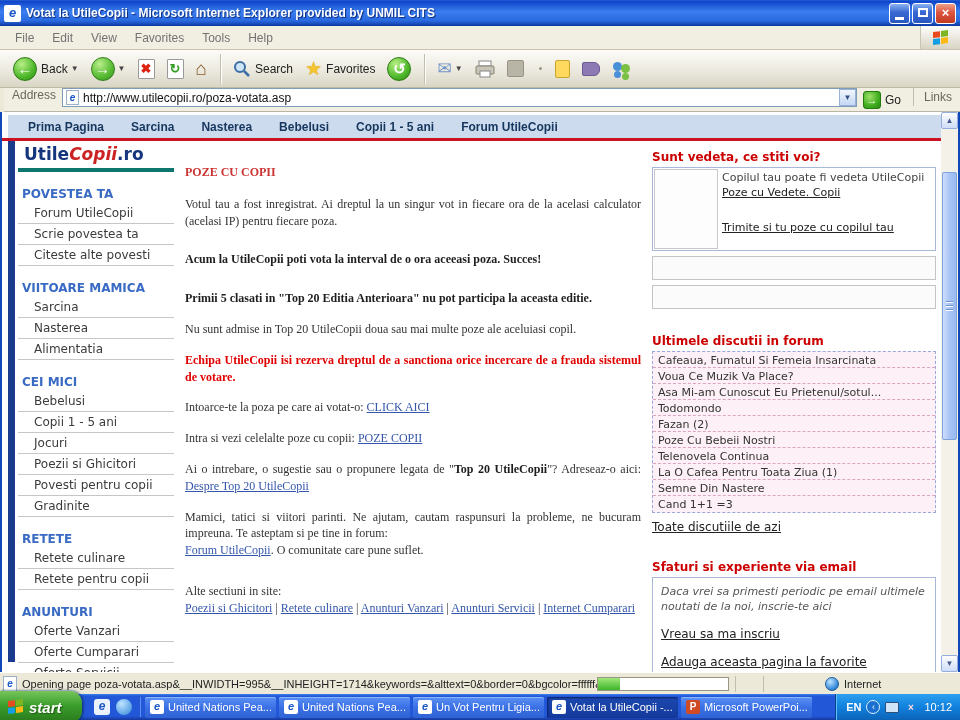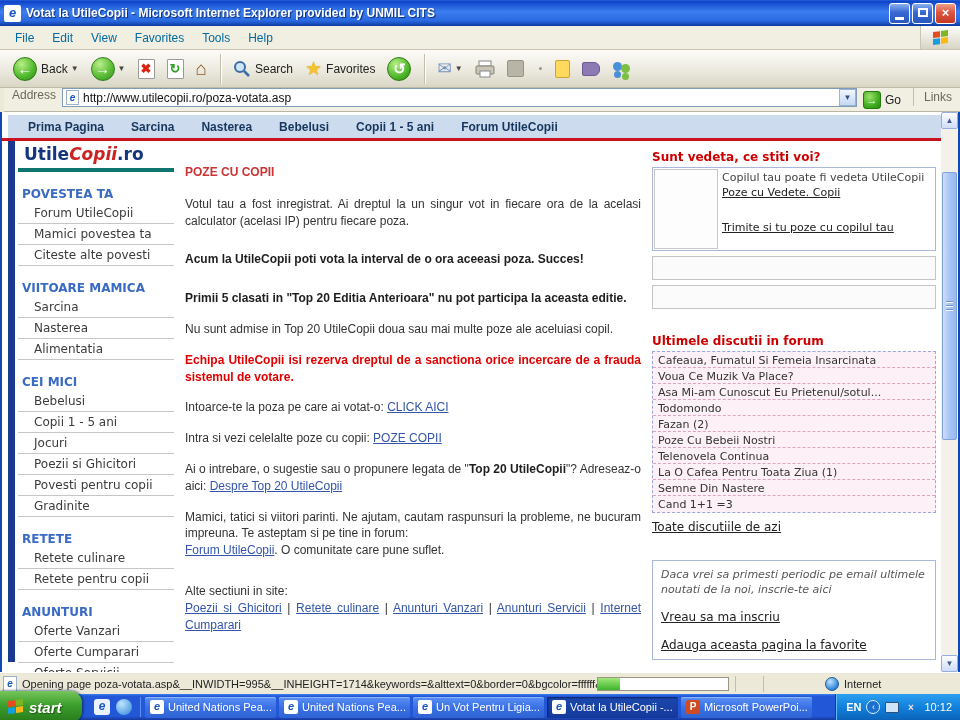--- a/index.html
+++ b/index.html
@@ -17,21 +17,21 @@
   .winbtn { width:21px; height:21px; border-radius:3px; margin-left:2px; border:1px solid #fff;
     background:linear-gradient(180deg,#8ab1f2,#3767d0 45%,#2a58c0); color:#fff; font-weight:bold;
     font-size:13px; line-height:18px; text-align:center; }
   .winbtn.close { background:linear-gradient(180deg,#f0a088,#dd5540 45%,#c23a22); }
   .winbtn.min span { display:block; width:9px; height:3px; background:#fff; margin:13px auto 0; }
   .winbtn.max span { display:block; width:10px; height:9px; border:2px solid #fff; margin:4px auto 0; }
 
   
   .menubar { position:absolute; top:26px; left:0; width:960px; height:24px; background:#f1eee2;
     border-bottom:1px solid #c9c5b2; display:flex; align-items:center; padding-left:6px; }
-  .menubar .m-item { padding:3px 9px; color:#0369a1; font-size:12px; }
+  .menubar .m-item { padding:3px 9px; color:#737373; font-size:12px; }
   .menu-logo { position:absolute; right:0; top:0; width:40px; height:23px; background:linear-gradient(180deg,#fdfdfb,#d8d4c4);
     border-left:1px solid #c9c5b2; display:flex; align-items:center; justify-content:center; }
   .flag { width:16px; height:14px; display:grid; grid-template-columns:7px 7px; grid-template-rows:6px 6px; gap:1px; transform:skewY(-8deg); }
   .flag i:nth-child(1){background:#e84b1e;} .flag i:nth-child(2){background:#7db620;}
   .flag i:nth-child(3){background:#159fe0;} .flag i:nth-child(4){background:#fdb813;}
 
   
   .toolbar { position:absolute; top:50px; left:0; width:960px; height:38px;
     background:linear-gradient(180deg,#fcfbf8 0%,#eceadf 55%,#d9d6c6 100%);
     border-bottom:1px solid #c0bcaa; display:flex; align-items:center; padding-left:8px; }
@@ -86,21 +86,21 @@
   .bluestripe { position:absolute; top:29px; bottom:10px; left:6px; width:7px; background:#1a3a8e; }
 
   .sidebar { position:absolute; top:30px; left:16px; width:156px; font-family:"DejaVu Sans",sans-serif; }
   .logo { font-size:17px; font-weight:bold; padding:2px 0 4px 6px; border-bottom:4px solid #0f766e; }
   .logo .l1,.logo .l3 { color:#15357d; }
   .logo .l2 { color:#cc2222; font-style:italic; }
   .sb-head { color:#3a6bc4; font-weight:bold; font-size:12px; margin-top:13px; padding:2px 0 2px 4px; }
   .sb-item { color:#3b3b3b; font-size:12px; height:21px; line-height:20px; padding-left:16px;
     border-bottom:1px solid #c6c6c6; cursor:pointer; white-space:nowrap; }
 
-  .main { position:absolute; top:52px; left:183px; width:456px; font-family:Liberation Sans, sans-serif;
+  .main { position:absolute; top:52px; left:183px; width:456px; font-family:Liberation Serif, serif;
     font-size:12px; color:#333; line-height:1.4; }
   .main h1 { color:#cc3333; font-size:12px; font-weight:bold; margin-bottom:15px; }
   .main p { margin-bottom:14px; text-align:justify; }
   .main .b { font-weight:bold; color:#1e1e1e;margin-top:22px; }
   .main .warn { color:#e00000; font-weight:bold; }
   .main a, .plink { color:#3355aa; text-decoration:underline; cursor:pointer; }
 
   .rightcol { position:absolute; top:38px; left:650px; width:284px; font-family:"DejaVu Sans",sans-serif; font-size:11px; }
   .r-head { color:#cc0000; font-weight:bold; font-size:12px; margin-bottom:3px; }
   .vedeta-box { border:1px solid #a9b8d8; height:84px; display:flex; padding:1px; }
@@ -294,21 +294,21 @@
   </div>
   <div class="redline"></div>
   <div class="bluestripe"></div>
 
   <div class="sidebar">
     <div class="logo">
       <span class="l1">Utile</span><span class="l2">Copii</span><span class="l3">.ro</span>
     </div>
     <div class="sb-head">POVESTEA TA</div>
     <div class="sb-item">Forum UtileCopii</div>
-    <div class="sb-item">Mamici povestea ta</div>
+    <div class="sb-item">Scrie povestea ta</div>
     <div class="sb-item">Citeste alte povesti</div>
     <div class="sb-head">VIITOARE MAMICA</div>
     <div class="sb-item">Sarcina</div>
     <div class="sb-item">Nasterea</div>
     <div class="sb-item">Alimentatia</div>
     <div class="sb-head">CEI MICI</div>
     <div class="sb-item">Bebelusi</div>
     <div class="sb-item">Copii 1 - 5 ani</div>
     <div class="sb-item">Jocuri</div>
     <div class="sb-item">Poezii si Ghicitori</div>
@@ -373,20 +373,21 @@
         <div class="forum-item">Poze Cu Bebeii Nostri</div>
         <div class="forum-item">Telenovela Continua</div>
         <div class="forum-item">La O Cafea Pentru Toata Ziua (1)</div>
         <div class="forum-item">Semne Din Nastere</div>
         <div class="forum-item">Cand 1+1 =3</div>
       </div>
       <div class="all-link"><span class="dlink">Toate discutiile de azi</span></div>
     </div>
 
     <div class="email-sec">
+      <div class="r-head">Sfaturi si experiente via email</div>
       <div class="email-box">
         <span class="etext">Daca vrei sa primesti periodic pe email ultimele noutati de la noi, inscrie-te aici</span>
         <div><span class="dlink">Vreau sa ma inscriu</span></div>
         <div><span class="dlink">Adauga aceasta pagina la favorite</span></div>
       </div>
     </div>
   </div>
 
   <div class="vscroll">
     <div class="vs-btn up">▲</div>

